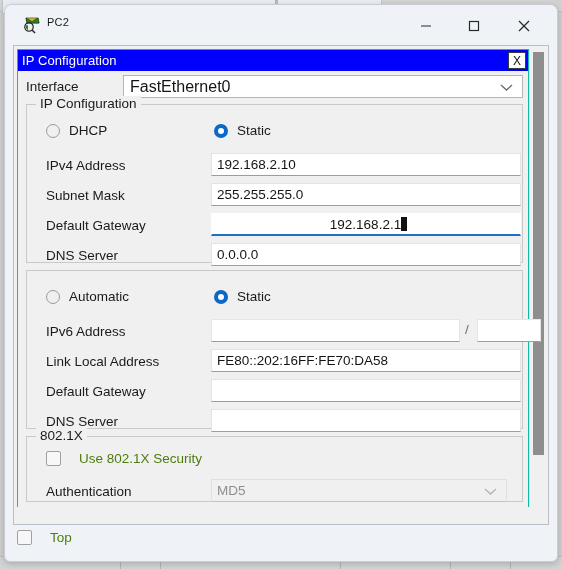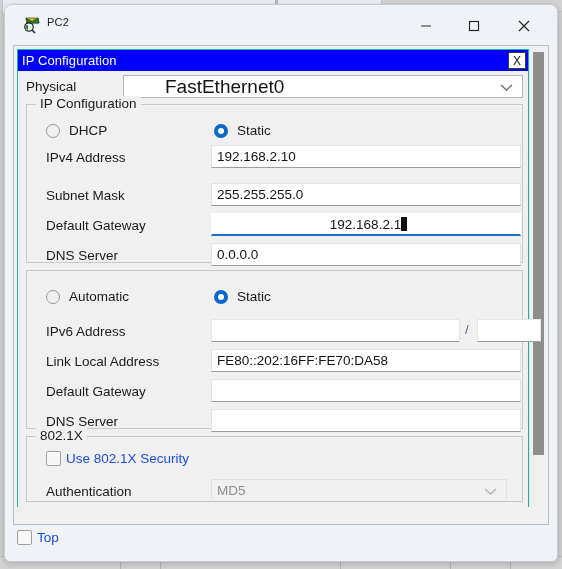--- a/index.html
+++ b/index.html
@@ -195,23 +195,22 @@
     position: absolute;
     left: 105px; top: 0;
     width: 400px; height: 23px;
     background: #ffffff;
     border: 1px solid #b5b5b5;
     box-sizing: border-box;
     display: flex;
     align-items: center;
   }
   #interface-value {
-    font-size: 19px; color: #141414;
+    font-size: 16px; color: #141414;
     padding-left: 6px;
-    margin-left: 35px;
   }
   .chev {
     position: absolute;
     right: 9px; top: 50%;
     transform: translateY(-50%);
   }
 
   
   .groupbox {
     position: absolute;
@@ -326,23 +325,23 @@
     border: 1px solid #e6e6e6;
     border-bottom: 1px solid #9d9d9d;
     box-sizing: border-box;
   }
 
   
   .checkbox-row {
     position: absolute;
     display: flex;
     align-items: center;
-    gap: 5px;
-    font-size: 13.5px;
-    color: #1d4ed8;
+    gap: 18px;
+    font-size: 13.5px;
+    color: #4d7c0f;
   }
   .cb-box {
     width: 15px; height: 15px;
     border: 1.5px solid #a0a0a0;
     background: #f7f7f7;
     box-sizing: border-box;
     border-radius: 2px;
   }
 
   
@@ -448,21 +447,21 @@
     <div id="ip-dialog">
 
       <div id="ip-dialog-titlebar">
         <div id="ip-dialog-title">IP Configuration</div>
         <div id="ip-dialog-close">X</div>
       </div>
 
       <div id="ip-dialog-body">
 
         <div id="interface-row">
-          <div id="interface-label">Physical</div>
+          <div id="interface-label">Interface</div>
           <div id="interface-select">
             <span id="interface-value">FastEthernet0</span>
             <span class="chev">
               <svg width="13" height="9" viewBox="0 0 13 9">
                   <polyline points="1,2 6.5,7 12,2" fill="none" stroke="#6b6b6b" stroke-width="1.3"></polyline>
                 </svg>
             </span>
           </div>
         </div>
 
@@ -473,21 +472,21 @@
             <div class="radio-opt" style="left:19px;">
               <span class="radio-circle"></span>
               <span>DHCP</span>
             </div>
             <div class="radio-opt" style="left:187px;">
               <span class="radio-circle sel"></span>
               <span>Static</span>
             </div>
           </div>
 
-          <div class="field-row" style="top:40px;">
+          <div class="field-row" style="top:48px;">
             <div class="field-label">IPv4 Address</div>
             <div class="field-input">
               <span>192.168.2.10</span>
             </div>
           </div>
 
           <div class="field-row" style="top:78px;">
             <div class="field-label">Subnet Mask</div>
             <div class="field-input">
               <span>255.255.255.0</span>

